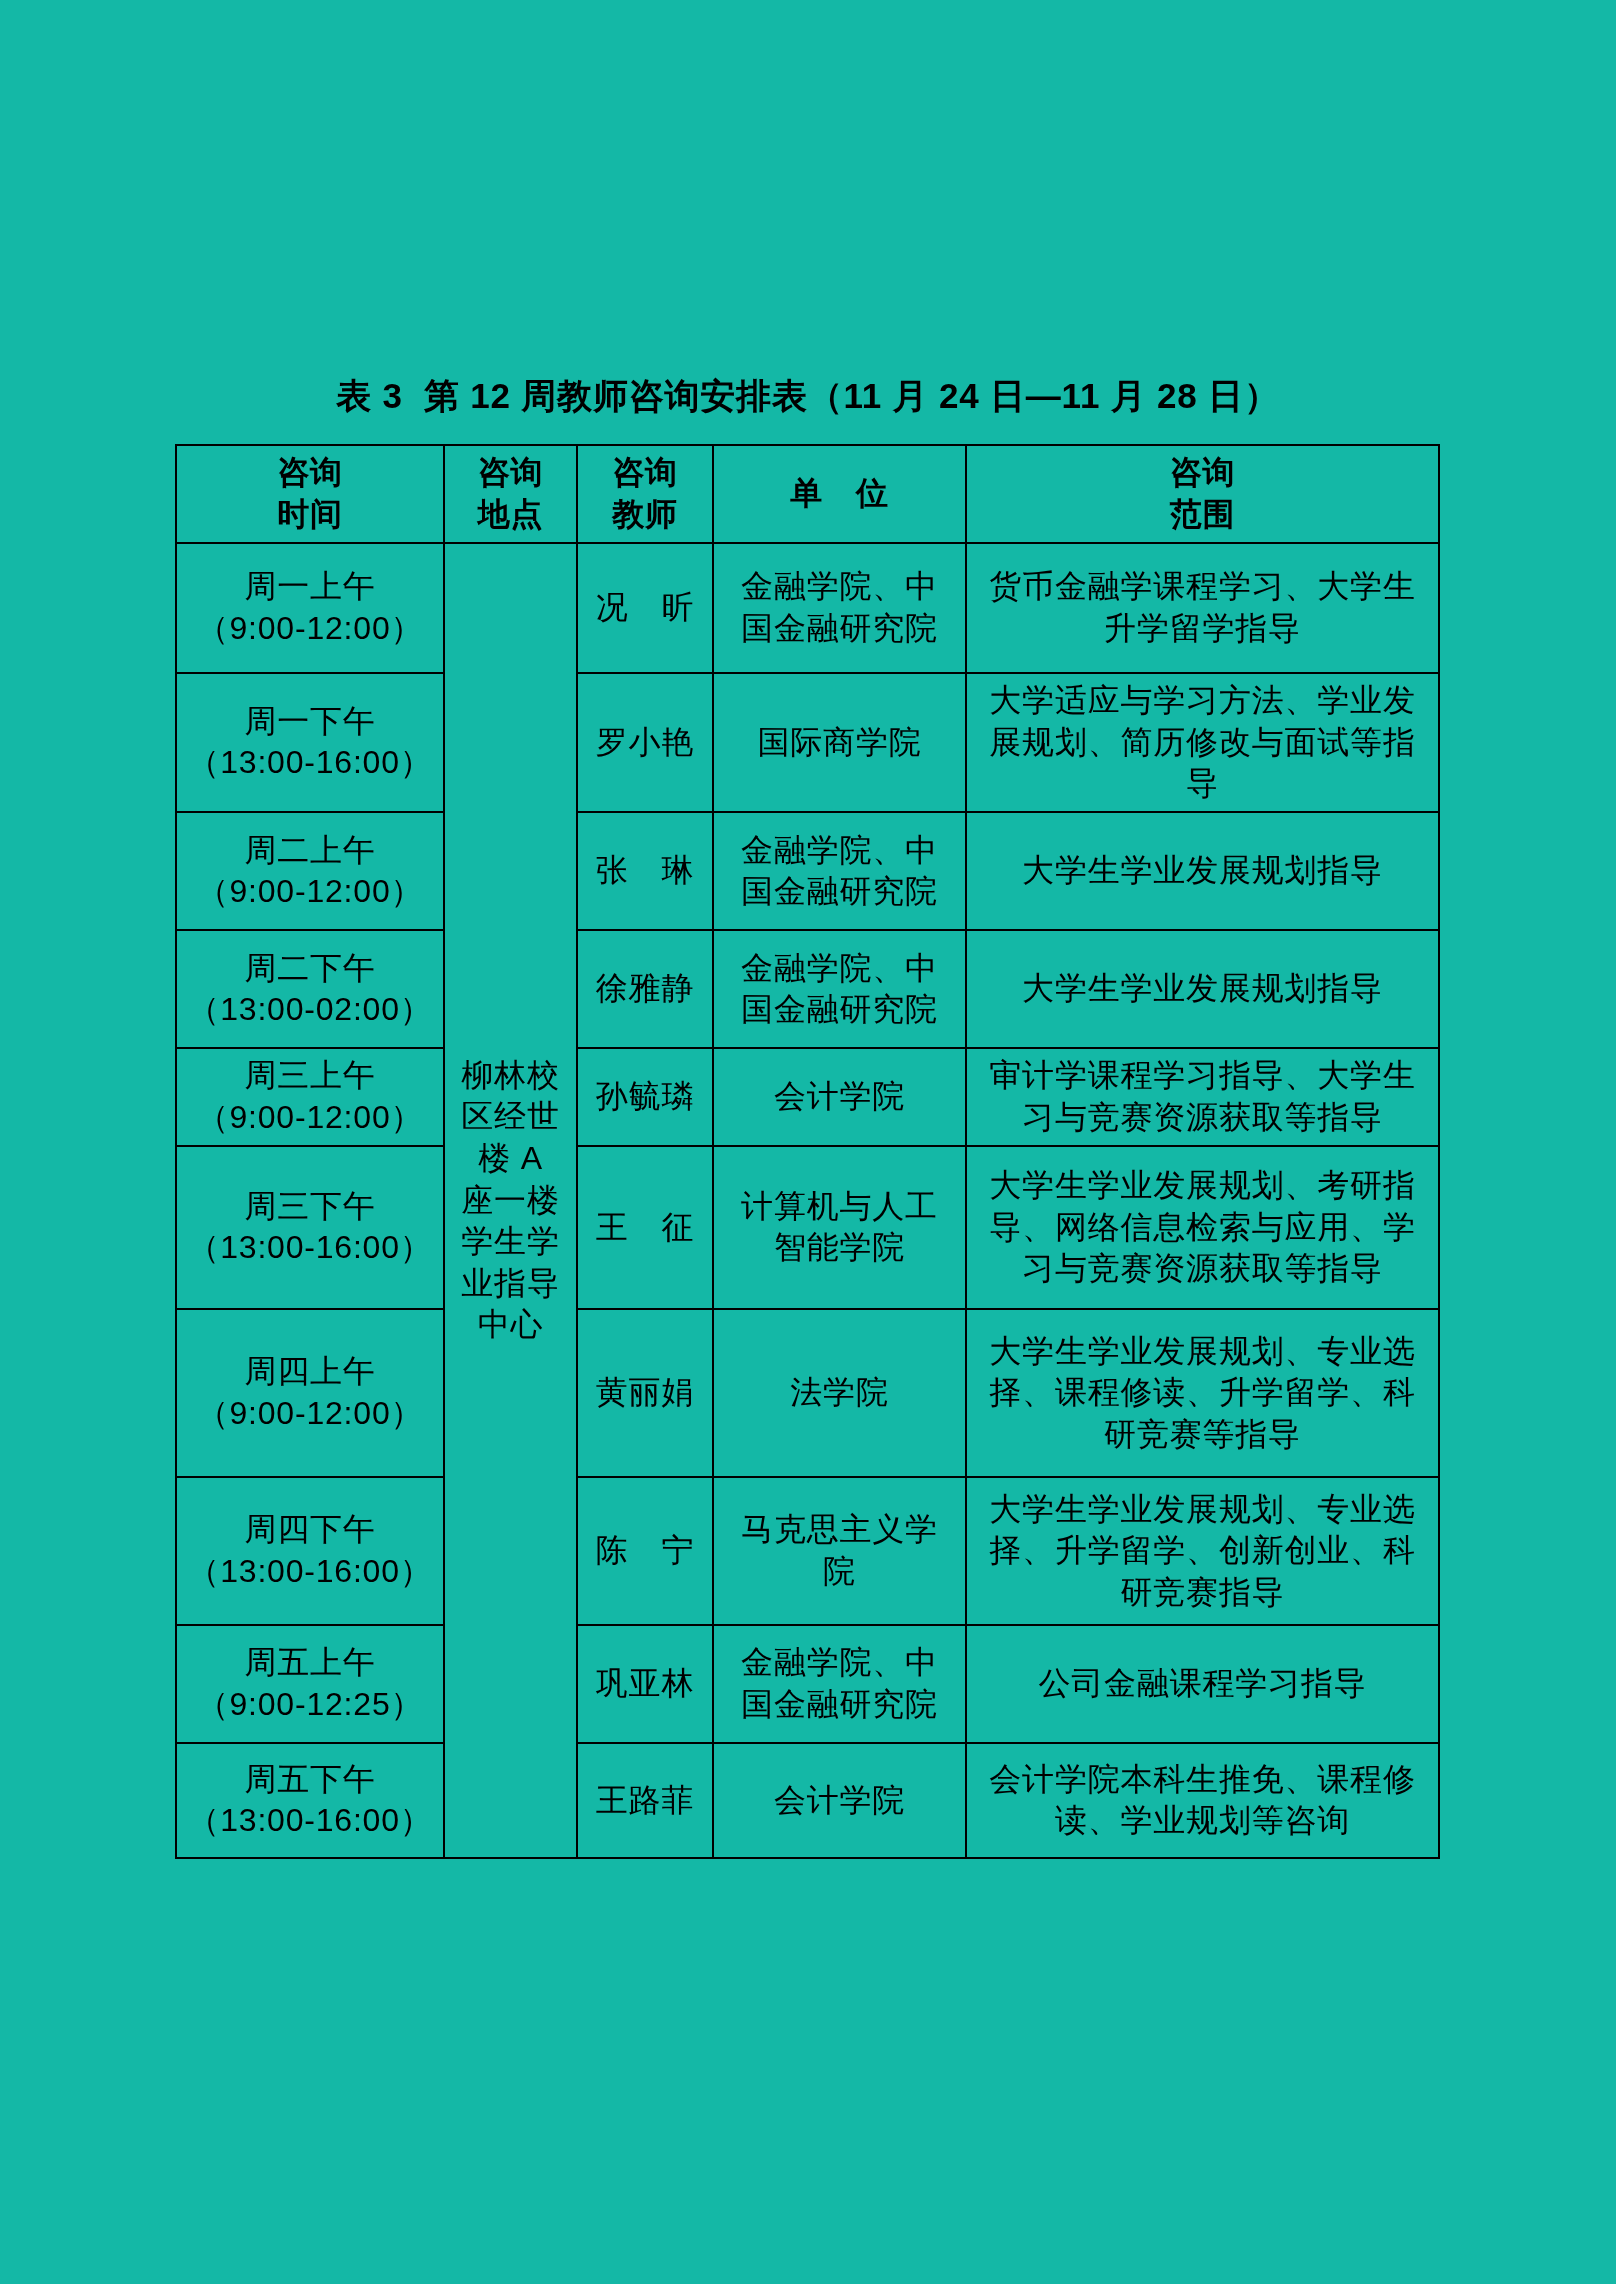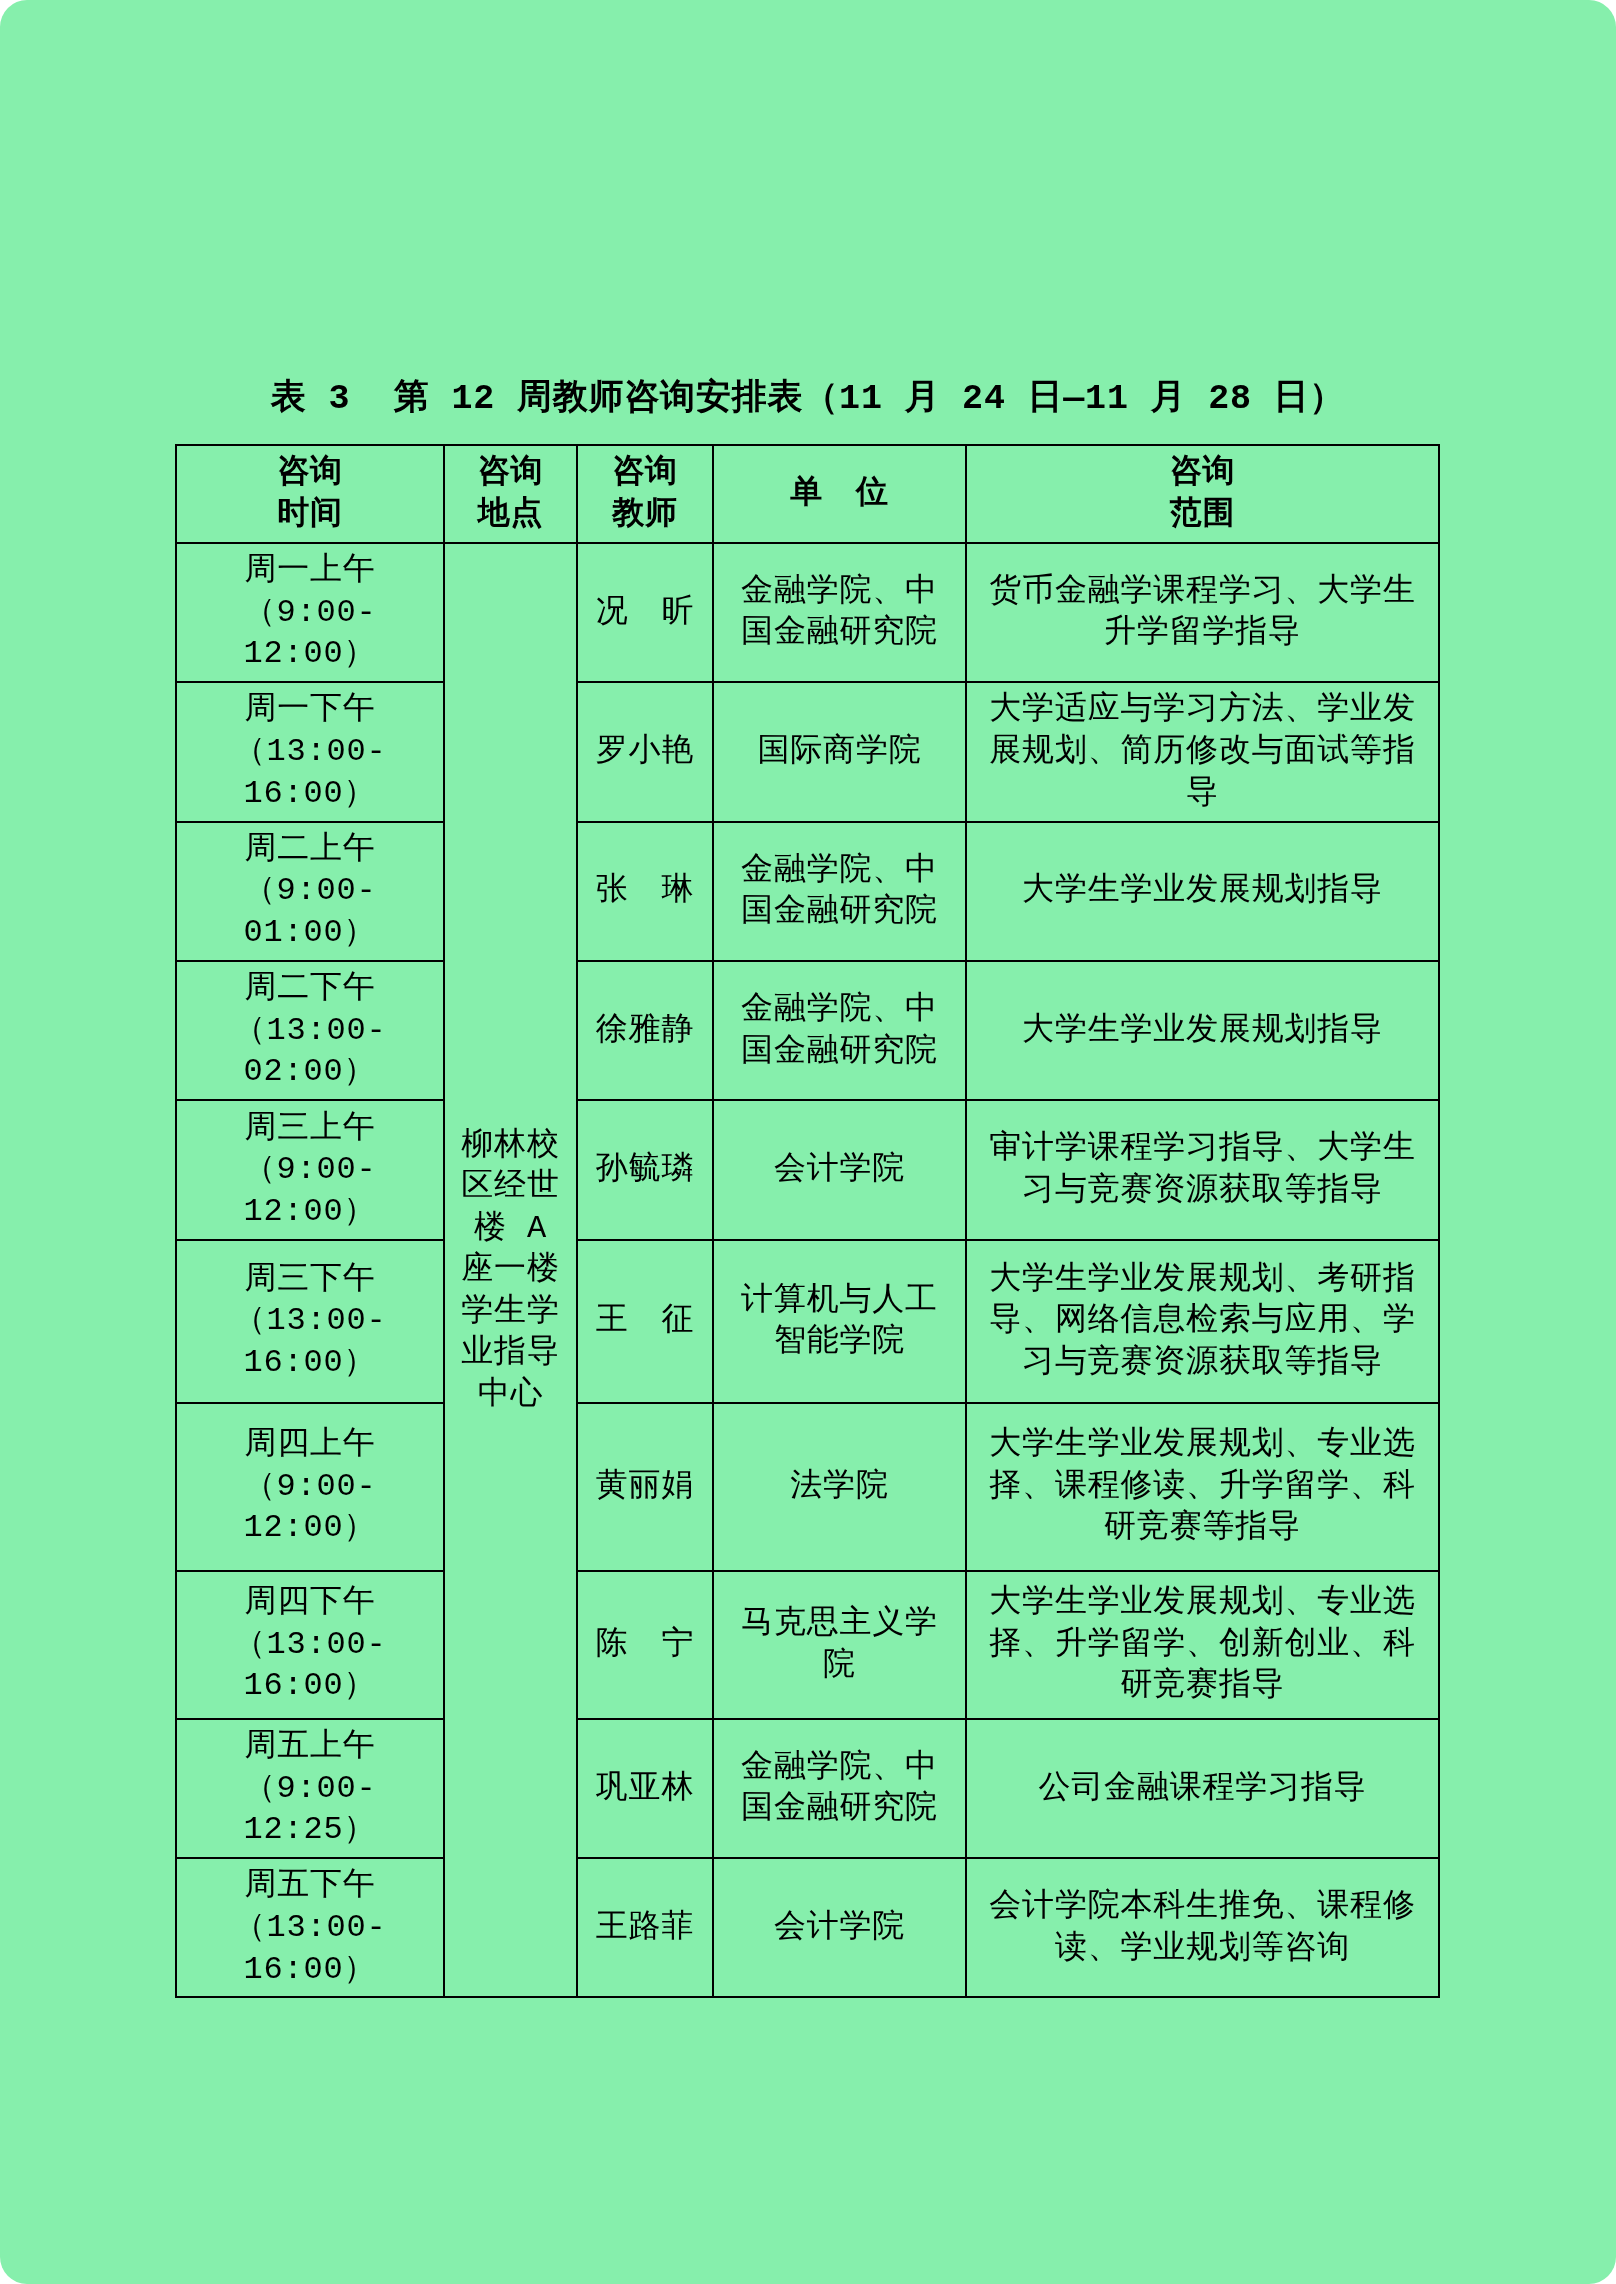--- a/index.html
+++ b/index.html
@@ -4,25 +4,24 @@
 <style>
   html, body {
     margin: 0;
     padding: 0;
     background: #ffffff;
   }
   .page {
     position: relative;
     width: 1616px;
     height: 2284px;
-    background: #86efac;
+    background: #14b8a6;
     color: #000000;
-    font-family: Liberation Mono, monospace;
+    font-family: Liberation Sans, sans-serif;
     overflow: hidden;
-    border-radius: 27px;
   }
   .doc-title {
     position: absolute;
     top: 373px;
     left: 0;
     width: 100%;
     text-align: center;
     font-size: 35px;
     font-weight: bold;
     letter-spacing: 0.8px;
@@ -111,21 +110,21 @@
         <td class="cell-time">周一下午
 （13:00-16:00）</td>
         <td class="cell-teacher">罗小艳</td>
         <td class="cell-unit">国际商学院</td>
         <td class="cell-scope">大学适应与学习方法、学业发
 展规划、简历修改与面试等指
 导</td>
       </tr>
       <tr style="height:118px">
         <td class="cell-time">周二上午
-（9:00-01:00）</td>
+（9:00-12:00）</td>
         <td class="cell-teacher">张　琳</td>
         <td class="cell-unit">金融学院、中
 国金融研究院</td>
         <td class="cell-scope">大学生学业发展规划指导</td>
       </tr>
       <tr style="height:118px">
         <td class="cell-time">周二下午
 （13:00-02:00）</td>
         <td class="cell-teacher">徐雅静</td>
         <td class="cell-unit">金融学院、中

